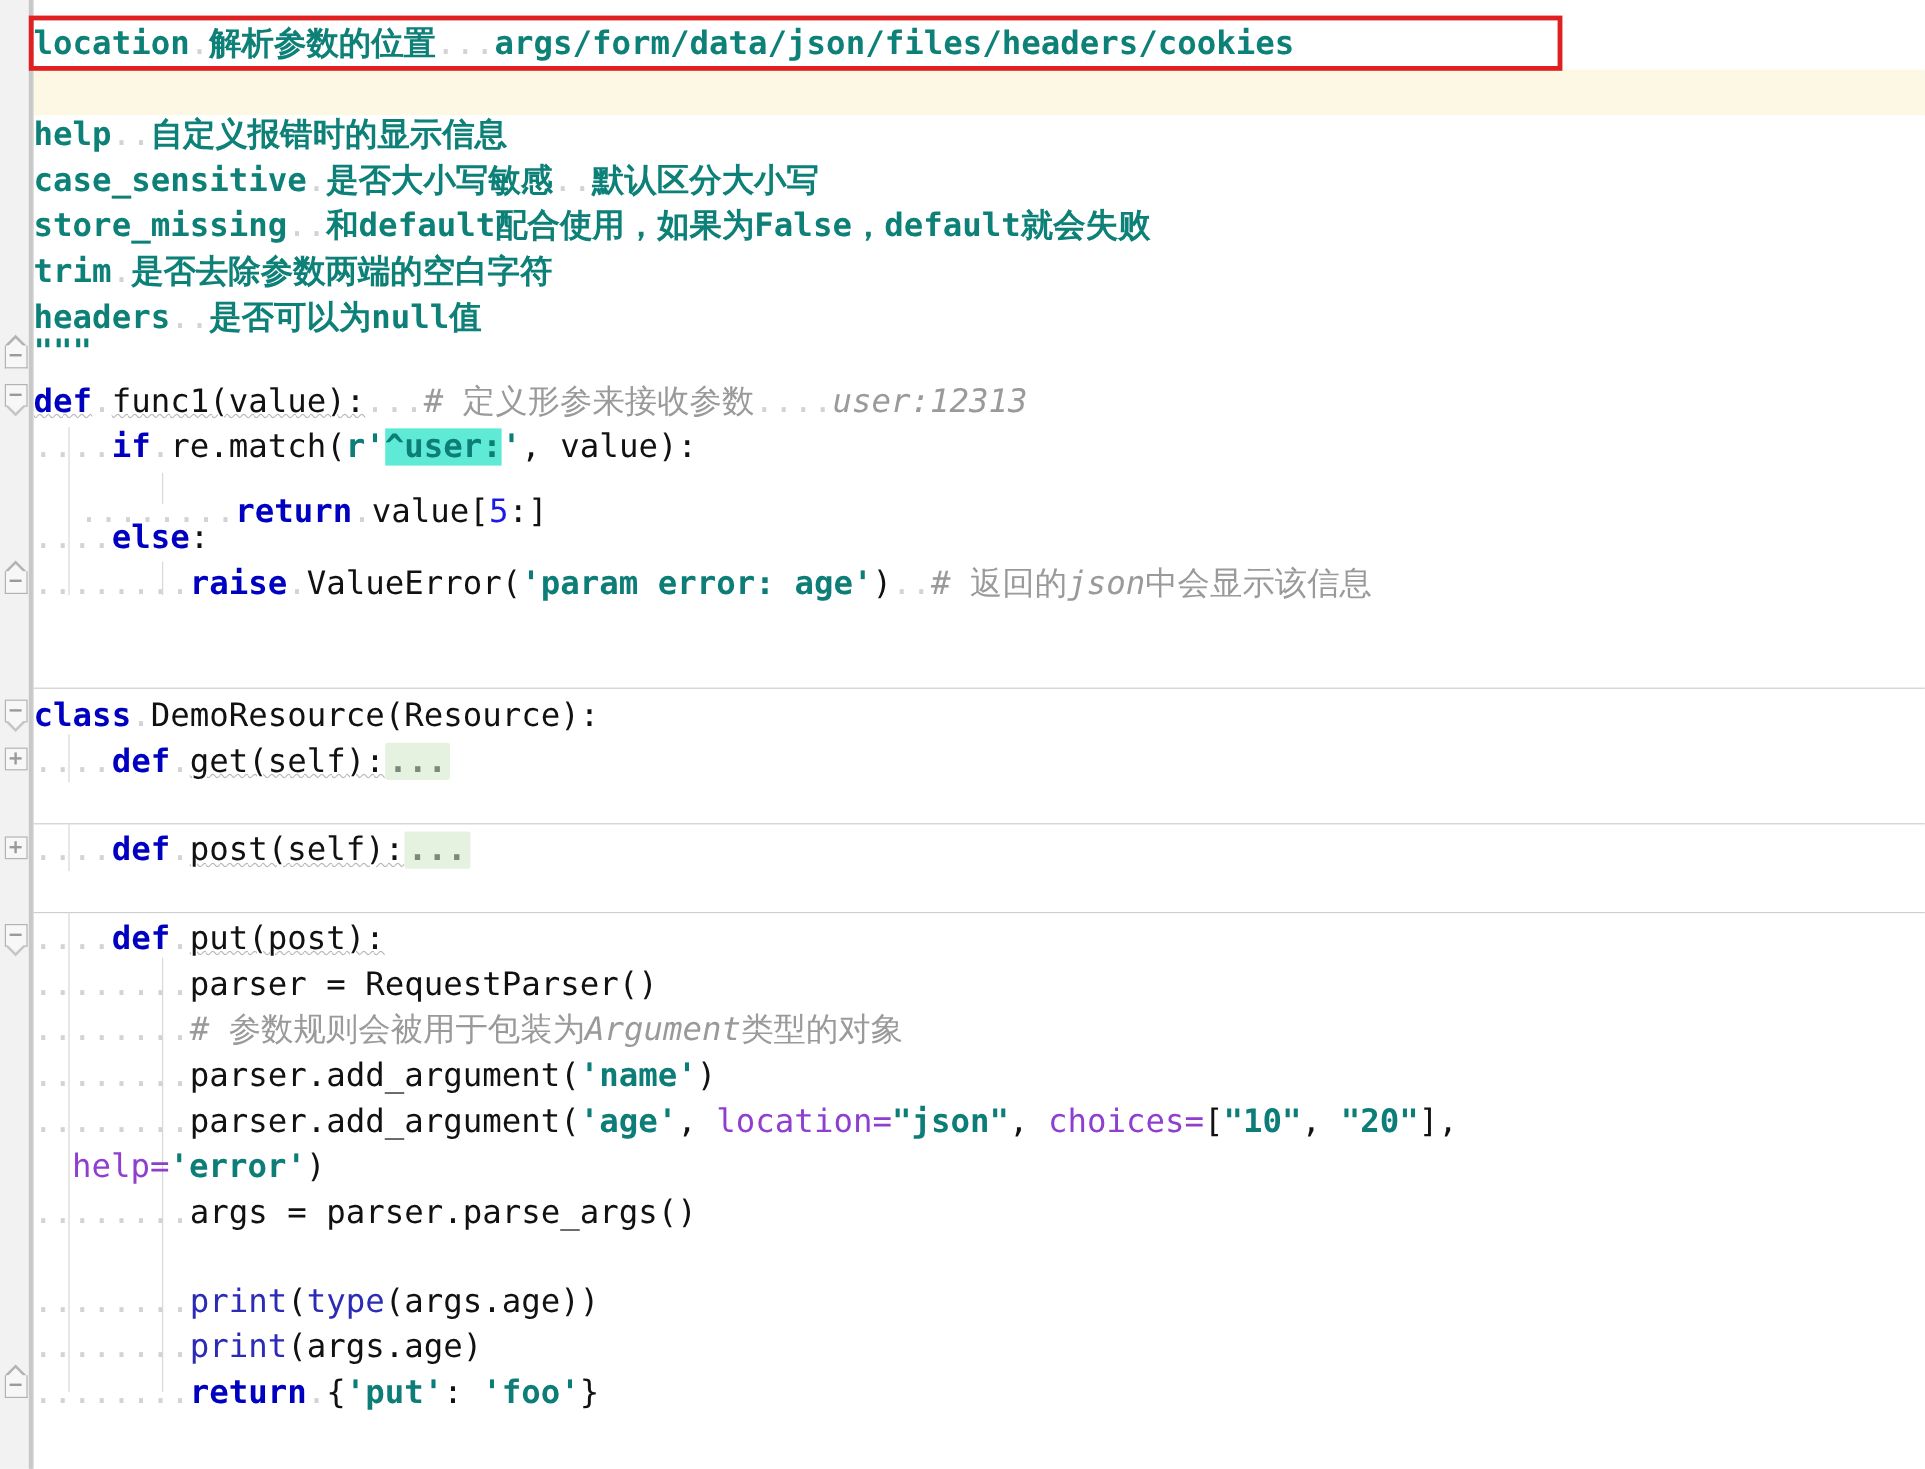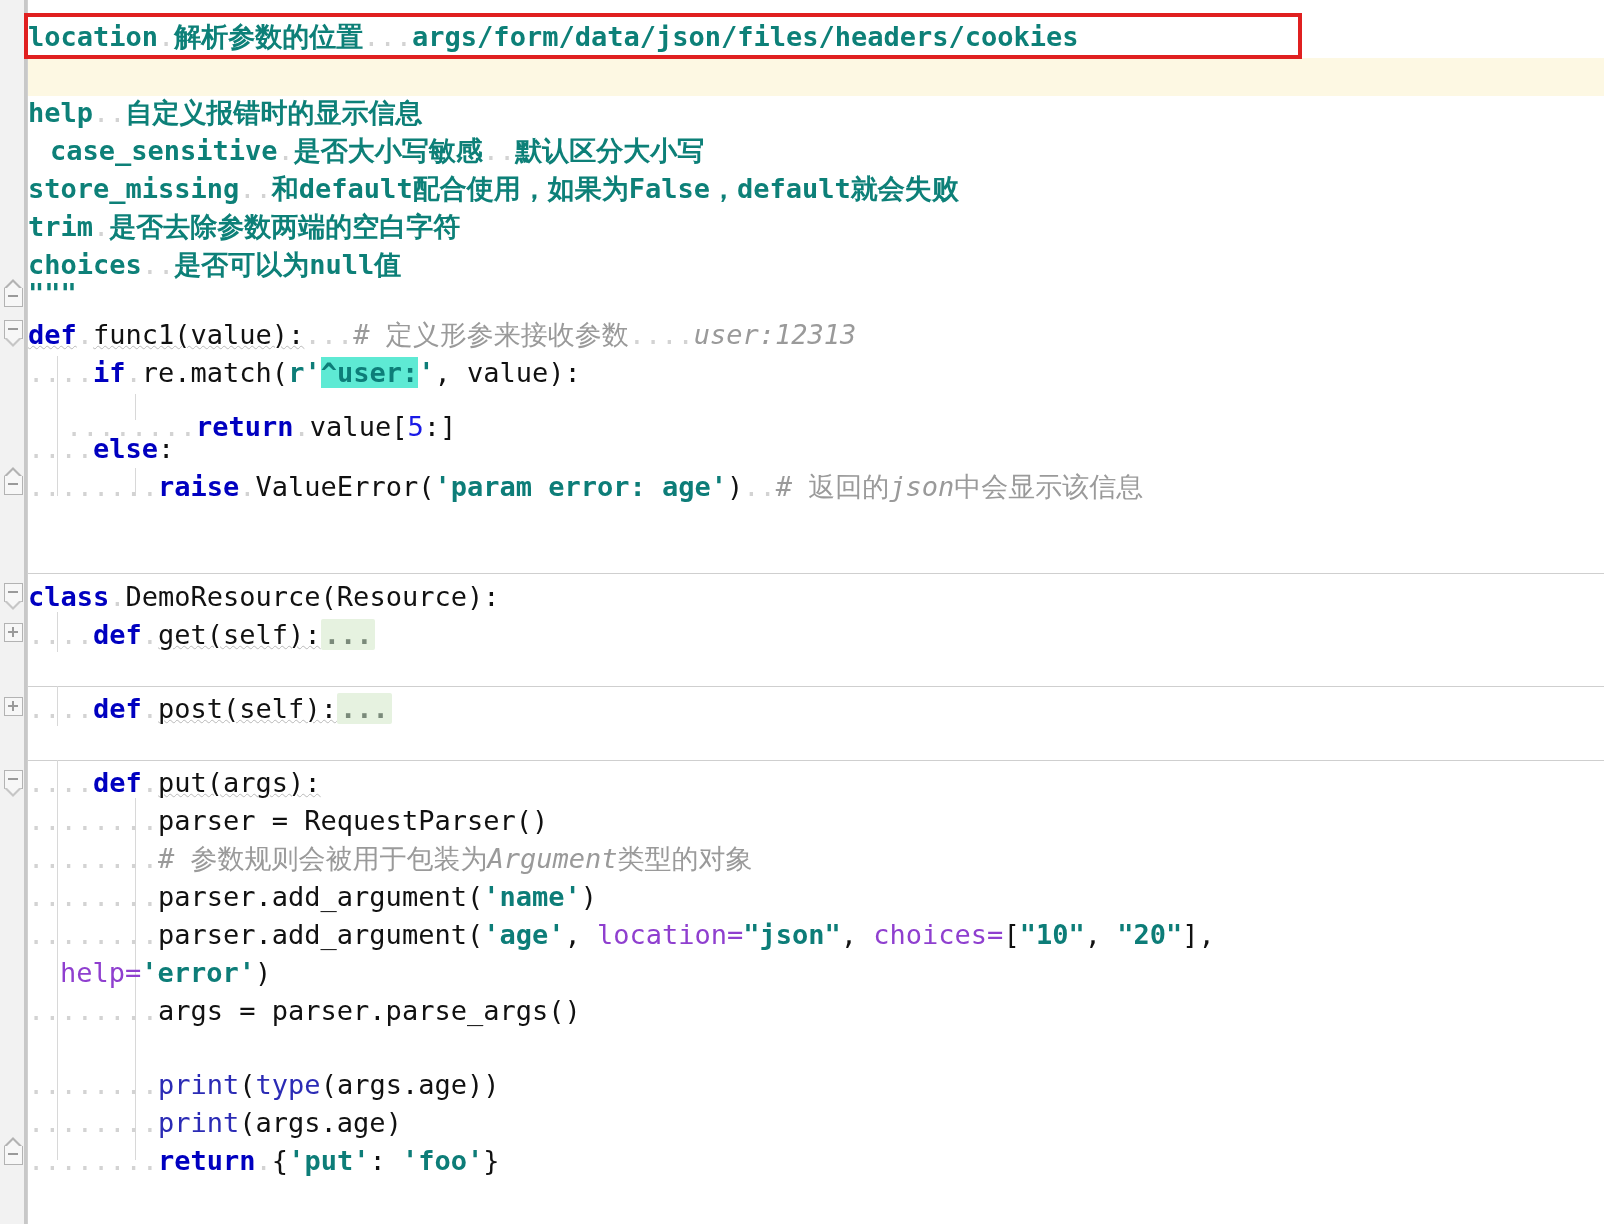--- a/index.html
+++ b/index.html
@@ -249,47 +249,47 @@
   <div class="iguide" style="left:57px; top:760px; height:400px;"></div>
   <div class="iguide" style="left:135px; top:798px; height:362px;"></div>
 
   <div class="code">
 
     <div class="ln" style="top:18px;"><span class="doc">location</span><span class="ws">.</span><span class="doc">解析参数的位置</span><span class="ws">...</span><span class="doc">args/form/data/json/files/headers/cookies</span></div>
 
 
     <div class="ln" style="top:94px;"><span class="doc">help</span><span class="ws">..</span><span class="doc">自定义报错时的显示信息</span></div>
 
-    <div class="ln" style="top:132px;margin-left:22px;"><span class="doc">case_sensitive</span><span class="ws">.</span><span class="doc">是否大小写敏感</span><span class="ws">..</span><span class="doc">默认区分大小写</span></div>
+    <div class="ln" style="top:132px;"><span class="doc">case_sensitive</span><span class="ws">.</span><span class="doc">是否大小写敏感</span><span class="ws">..</span><span class="doc">默认区分大小写</span></div>
 
     <div class="ln" style="top:170px;"><span class="doc">store_missing</span><span class="ws">..</span><span class="doc">和default配合使用，如果为False，default就会失败</span></div>
 
     <div class="ln" style="top:208px;"><span class="doc">trim</span><span class="ws">.</span><span class="doc">是否去除参数两端的空白字符</span></div>
 
-    <div class="ln" style="top:246px;"><span class="doc">choices</span><span class="ws">..</span><span class="doc">是否可以为null值</span></div>
+    <div class="ln" style="top:246px;"><span class="doc">headers</span><span class="ws">..</span><span class="doc">是否可以为null值</span></div>
 
     <div class="ln" style="top:275px;"><span class="doc">"""</span></div>
 
     <div class="ln" style="top:316px;"><span class="kw wavy">def</span><span class="ws">.</span><span class="plain wavy">func1(value):</span><span class="ws">...</span><span class="cmt"># 定义形参来接收参数</span><span class="ws">....</span><span class="cmt-i">user:12313</span></div>
 
     <div class="ln" style="top:354px;"><span class="ws">....</span><span class="kw">if</span><span class="ws">.</span><span class="plain">re.match(</span><span class="str">r'</span><span class="str hl-green">^user:</span><span class="str">'</span><span class="plain">, value):</span></div>
 
     <div class="ln" style="top:408px;margin-left:38px;"><span class="ws">........</span><span class="kw">return</span><span class="ws">.</span><span class="plain">value[</span><span class="num">5</span><span class="plain">:]</span></div>
 
     <div class="ln" style="top:430px;"><span class="ws">....</span><span class="kw">else</span><span class="plain">:</span></div>
 
     <div class="ln" style="top:468px;"><span class="ws">........</span><span class="kw">raise</span><span class="ws">.</span><span class="plain">ValueError(</span><span class="str">'param error: age'</span><span class="plain">)</span><span class="ws">..</span><span class="cmt"># 返回的</span><span class="cmt-i">json</span><span class="cmt">中会显示该信息</span></div>
 
     <div class="ln" style="top:578px;"><span class="kw">class</span><span class="ws">.</span><span class="plain">DemoResource(Resource):</span></div>
 
     <div class="ln" style="top:616px;"><span class="ws">....</span><span class="kw">def</span><span class="ws">.</span><span class="plain wavy">get(self):</span><span class="folded">...</span></div>
 
     <div class="ln" style="top:690px;"><span class="ws">....</span><span class="kw">def</span><span class="ws">.</span><span class="plain wavy">post(self):</span><span class="folded">...</span></div>
 
-    <div class="ln" style="top:764px;"><span class="ws">....</span><span class="kw">def</span><span class="ws">.</span><span class="plain wavy">put(args):</span></div>
+    <div class="ln" style="top:764px;"><span class="ws">....</span><span class="kw">def</span><span class="ws">.</span><span class="plain wavy">put(post):</span></div>
 
     <div class="ln" style="top:802px;"><span class="ws">........</span><span class="plain">parser = RequestParser()</span></div>
 
     <div class="ln" style="top:840px;"><span class="ws">........</span><span class="cmt"># 参数规则会被用于包装为</span><span class="cmt-i">Argument</span><span class="cmt">类型的对象</span></div>
 
     <div class="ln" style="top:878px;"><span class="ws">........</span><span class="plain">parser.add_argument(</span><span class="str">'name'</span><span class="plain">)</span></div>
 
     <div class="ln" style="top:916px;"><span class="ws">........</span><span class="plain">parser.add_argument(</span><span class="str">'age'</span><span class="plain">, </span><span class="kwarg">location=</span><span class="str">"json"</span><span class="plain">, </span><span class="kwarg">choices=</span><span class="plain">[</span><span class="str">"10"</span><span class="plain">, </span><span class="str">"20"</span><span class="plain">],</span></div>
 
     <div class="ln" style="top:954px; padding-left:32px;"><span class="kwarg">help=</span><span class="str">'error'</span><span class="plain">)</span></div>

